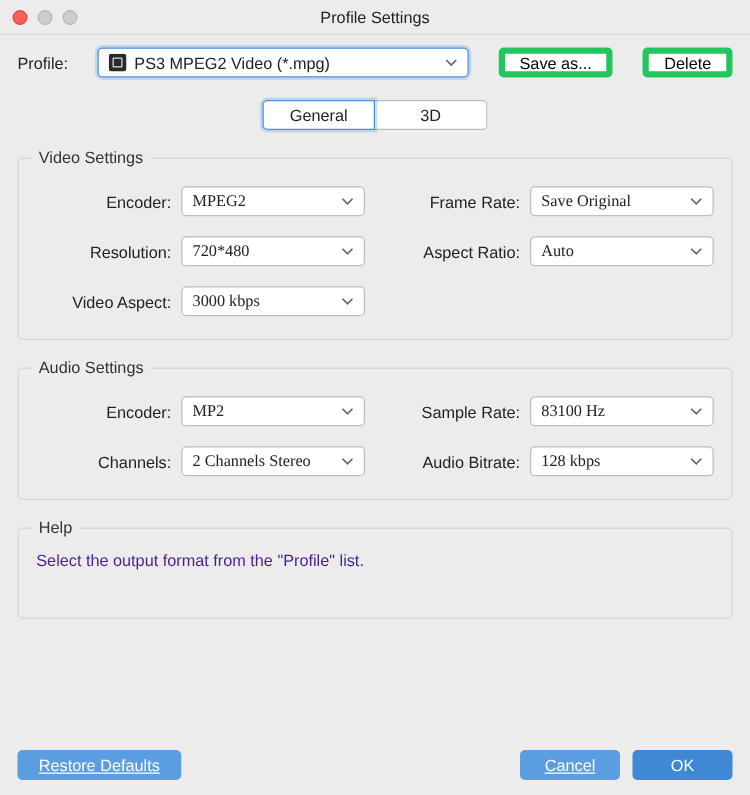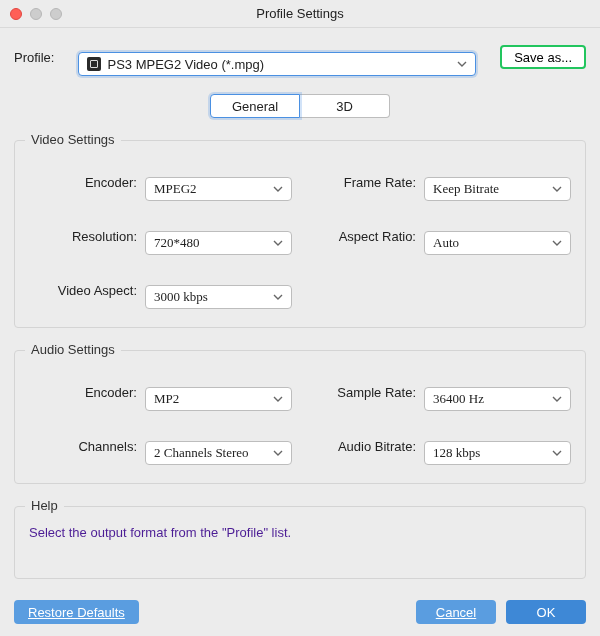--- a/index.html
+++ b/index.html
@@ -30,35 +30,35 @@
   .traffic-dim { background: #cdcdcd; border: 0.5px solid #b7b7b7; }
 
   .content { padding: 10px 14px 0 14px; }
 
   
   .profile-row { display: flex; align-items: center; gap: 24px; }
   .profile-label { font-size: 13px; }
   .select {
     display: flex; align-items: center; justify-content: space-between;
     background: #fff; border: 1px solid #bdbdbd; border-radius: 4px;
-    height: 24px; padding: 0 8px; font-size: 13px; cursor: default; margin-top: 14px;
+    height: 24px; padding: 0 8px; font-size: 13px; cursor: default;
   }
   .select.highlight { border-color: #4a90e2; box-shadow: 0 0 0 2px rgba(74,144,226,0.25); }
   .select .chev { margin-left: 8px; flex: 0 0 auto; }
   .chev svg { display: block; }
   .profile-select { flex: 1; }
   .profile-value { display: flex; align-items: center; gap: 6px; overflow: hidden; white-space: nowrap; }
   .profile-icon {
     width: 14px; height: 14px; background: #2a2a2a; border-radius: 2px;
     display: inline-flex; align-items: center; justify-content: center;
   }
   .profile-icon::after { content: ""; width: 6px; height: 6px; border: 1px solid #ddd; border-radius: 1px; }
 
   .btn {
-    background: #fff; border: 2px solid #22c55e; border-radius: 4px;
+    background: #fff; border: 5px solid #22c55e; border-radius: 4px;
     height: 24px; padding: 0 12px; font-size: 13px; cursor: default;
     display: inline-flex; align-items: center; justify-content: center;
   }
   .btn-primary { background: #3e88d6; color: #fff; border-color: #3e88d6; }
   .btn-primary.dim { background: #5a9de0; border-color: #5a9de0; text-decoration: underline; }
 
   
   .tabs-wrap { display: flex; justify-content: center; margin: 18px 0 6px 0; }
   .seg { display: flex; }
   .seg .seg-btn {
@@ -119,20 +119,23 @@
       </span>
       <span class="chev">
         <svg width="10" height="6" viewBox="0 0 10 6">
             <path d="M1 1l4 4 4-4" fill="none" stroke="#666" stroke-width="1.4"></path>
           </svg>
       </span>
     </div>
     <button class="btn">
         <span>Save as...</span>
       </button>
+    <button class="btn">
+        <span>Delete</span>
+      </button>
   </div>
 
   <div class="tabs-wrap">
     <div class="seg">
       <div class="seg-btn active">
           <span>General</span>
         </div>
       <div class="seg-btn">
           <span>3D</span>
         </div>
@@ -152,21 +155,21 @@
                   <path d="M1 1l4 4 4-4" fill="none" stroke="#666" stroke-width="1.4"></path>
                 </svg>
               </span>
           </div>
         </div>
       </div>
       <div class="field">
         <span class="lbl">Frame Rate:</span>
         <div class="ctrl">
           <div class="select">
-            <span>Keep Bitrate</span>
+            <span>Save Original</span>
             <span class="chev">
                 <svg width="10" height="6" viewBox="0 0 10 6">
                   <path d="M1 1l4 4 4-4" fill="none" stroke="#666" stroke-width="1.4"></path>
                 </svg>
               </span>
           </div>
         </div>
       </div>
       <div class="field">
         <span class="lbl">Resolution:</span>
@@ -224,21 +227,21 @@
                   <path d="M1 1l4 4 4-4" fill="none" stroke="#666" stroke-width="1.4"></path>
                 </svg>
               </span>
           </div>
         </div>
       </div>
       <div class="field">
         <span class="lbl">Sample Rate:</span>
         <div class="ctrl">
           <div class="select">
-            <span>36400 Hz</span>
+            <span>83100 Hz</span>
             <span class="chev">
                 <svg width="10" height="6" viewBox="0 0 10 6">
                   <path d="M1 1l4 4 4-4" fill="none" stroke="#666" stroke-width="1.4"></path>
                 </svg>
               </span>
           </div>
         </div>
       </div>
       <div class="field">
         <span class="lbl">Channels:</span>

